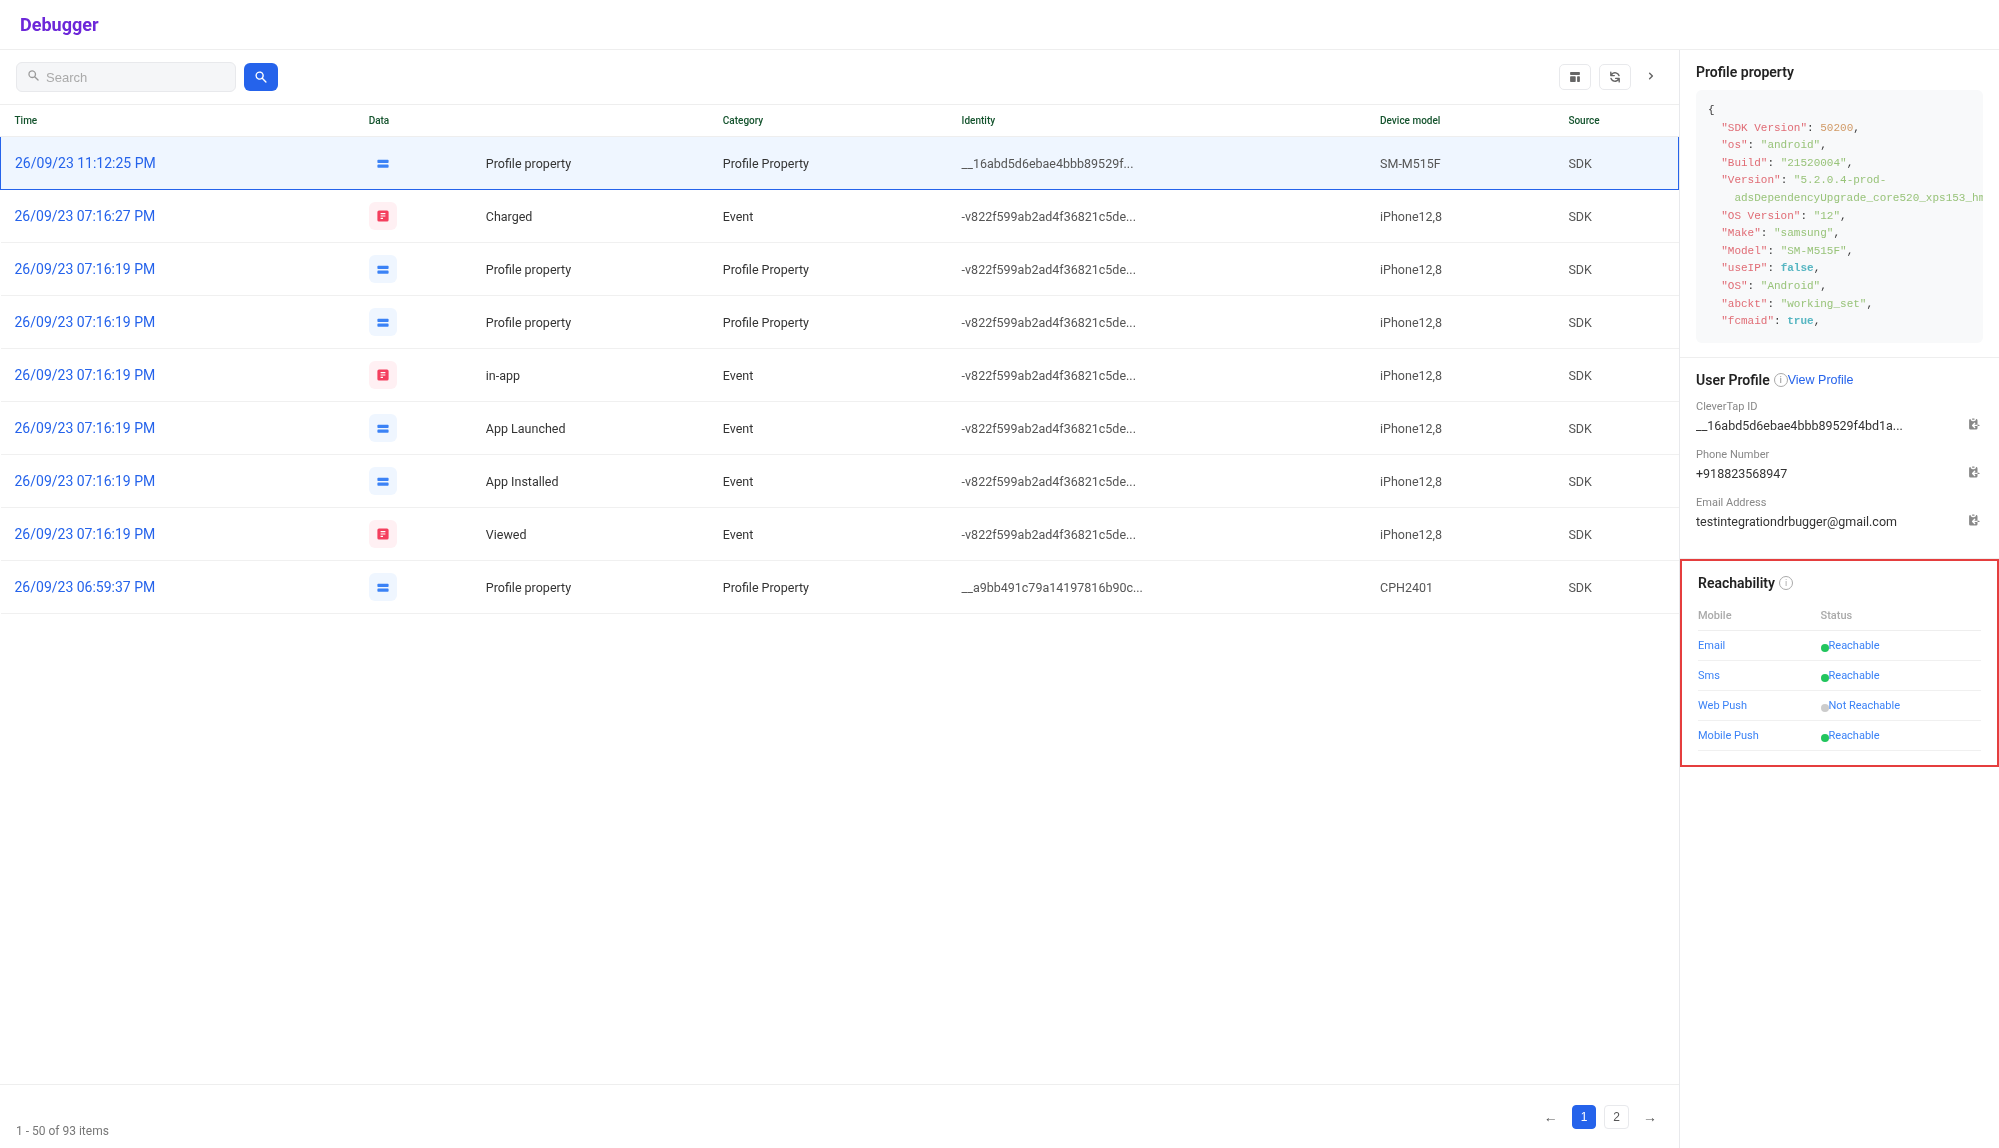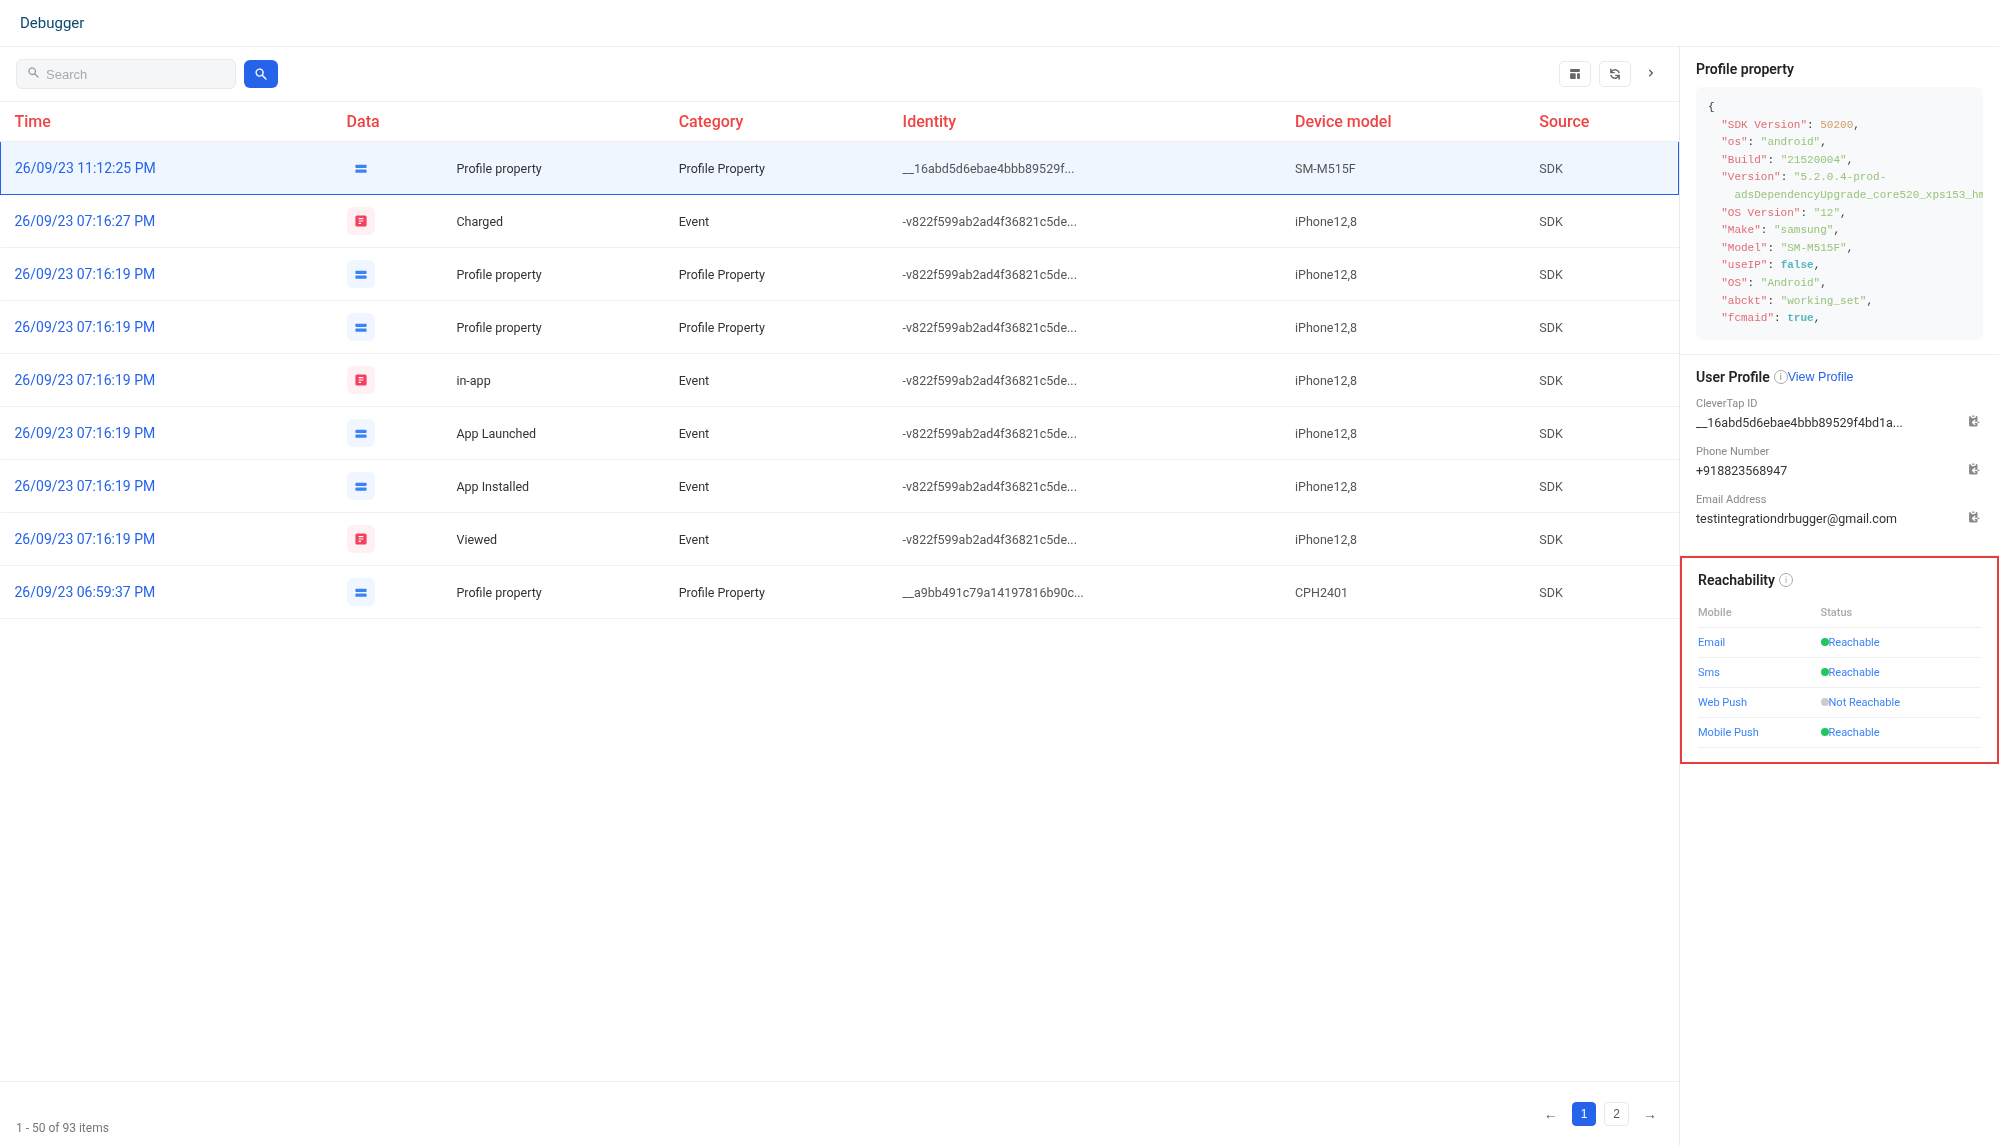--- a/index.html
+++ b/index.html
@@ -1,40 +1,40 @@
 <!DOCTYPE html>
 <html><head>
   <meta charset="utf-8">
   <style>
     * { box-sizing: border-box; margin: 0; padding: 0; }
     body { font-family: -apple-system, BlinkMacSystemFont, 'Segoe UI', Roboto, sans-serif; background: #fff; color: #333; font-size: 13px; }
 
     .app-header { padding: 14px 20px; border-bottom: 1px solid #eee; }
-    .app-title { font-size: 15px; font-weight: 400; color: #0c4a6e; }
+    .app-title { font-size: 18px; font-weight: 700; color: #6d28d9; }
 
     .main-layout { display: flex; height: calc(100vh - 50px); }
 
     .left-panel { flex: 1; display: flex; flex-direction: column; overflow: hidden; }
 
     .toolbar { display: flex; align-items: center; padding: 12px 16px; gap: 8px; border-bottom: 1px solid #eee; }
     .search-container { display: flex; align-items: center; background: #f5f6f8; border: 1px solid #e8e9ec; border-radius: 6px; padding: 6px 10px; width: 220px; }
     .search-icon-svg { color: #999; margin-right: 6px; flex-shrink: 0; }
     .search-input { border: none; background: transparent; outline: none; font-size: 13px; color: #333; width: 100%; }
     .search-input::placeholder { color: #aaa; }
     .search-btn { background: #2563eb; border: none; border-radius: 6px; padding: 7px 10px; cursor: pointer; display: flex; align-items: center; justify-content: center; }
     .search-btn svg { color: #fff; }
 
     .toolbar-right { margin-left: auto; display: flex; align-items: center; gap: 8px; }
     .icon-btn { background: none; border: 1px solid #e8e9ec; border-radius: 5px; padding: 5px 8px; cursor: pointer; color: #666; display: flex; align-items: center; }
     .collapse-btn { background: none; border: none; cursor: pointer; color: #666; padding: 5px; }
 
     .table-container { flex: 1; overflow-y: auto; }
     table { width: 100%; border-collapse: collapse; }
     thead tr { border-bottom: 1px solid #eee; }
-    thead th { padding: 10px 14px; text-align: left; color: #ef4444; font-weight: 500; font-size: 16px; }
+    thead th { padding: 10px 14px; text-align: left; color: #14532d; font-weight: 500; font-size: 10px; }
     tbody tr { border-bottom: 1px solid #f0f0f0; cursor: pointer; }
     tbody tr.selected { background: #eff6ff; border: 1.5px solid #2563eb; }
     tbody td { padding: 12px 14px; color: #333; font-size: 12.5px; }
     .time-cell { color: #2563eb; font-size: 14px; }
     .data-icon { width: 28px; height: 28px; border-radius: 6px; display: flex; align-items: center; justify-content: center; flex-shrink: 0; }
     .data-icon.blue { background: #eff6ff; }
     .data-icon.pink { background: #fff0f3; }
     .data-label { font-size: 12.5px; }
     .identity-cell { color: #555; max-width: 200px; overflow: hidden; text-overflow: ellipsis; white-space: nowrap; }
     .device-cell { color: #555; }
@@ -70,21 +70,21 @@
     .field-value { font-size: 12.5px; color: #333; overflow: hidden; text-overflow: ellipsis; white-space: nowrap; max-width: 240px; }
     .copy-btn { background: none; border: none; cursor: pointer; color: #888; padding: 2px; flex-shrink: 0; }
 
     .reachability-section { padding: 14px 16px; border: 2px solid #e53e3e; border-radius: 0; }
     .reachability-header { display: flex; align-items: center; gap: 4px; margin-bottom: 14px; }
     .reachability-title { font-size: 14px; font-weight: 600; color: #222; }
 
     .reachability-table { width: 100%; }
     .reachability-table thead th { color: #aaa; font-size: 11px; font-weight: 500; padding: 4px 0 8px; }
     .reachability-table tbody td { padding: 8px 0; font-size: 11px; color: #3b82f6; border-bottom: 1px solid #f0f0f0; }
-    .status-cell { display: flex; align-items: center; gap: 0; }
+    .status-cell { display: flex; align-items: flex-end; gap: 0; }
     .status-dot { width: 8px; height: 8px; border-radius: 50%; flex-shrink: 0; }
     .status-dot.green { background: #22c55e; }
     .status-dot.gray { background: #ccc; }
   </style>
 </head>
 <body>
 
 <div class="app-header">
   <span class="app-title">Debugger</span>
 </div>

